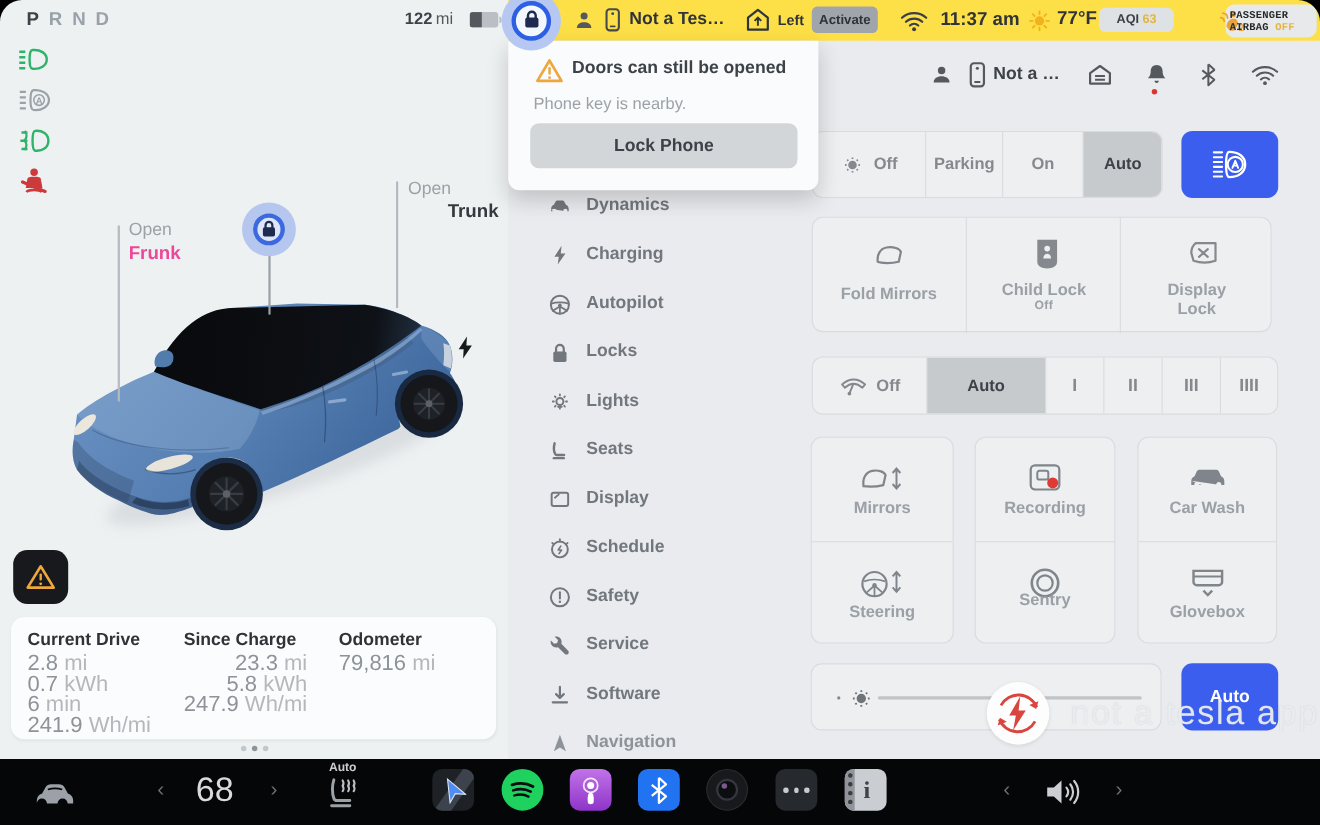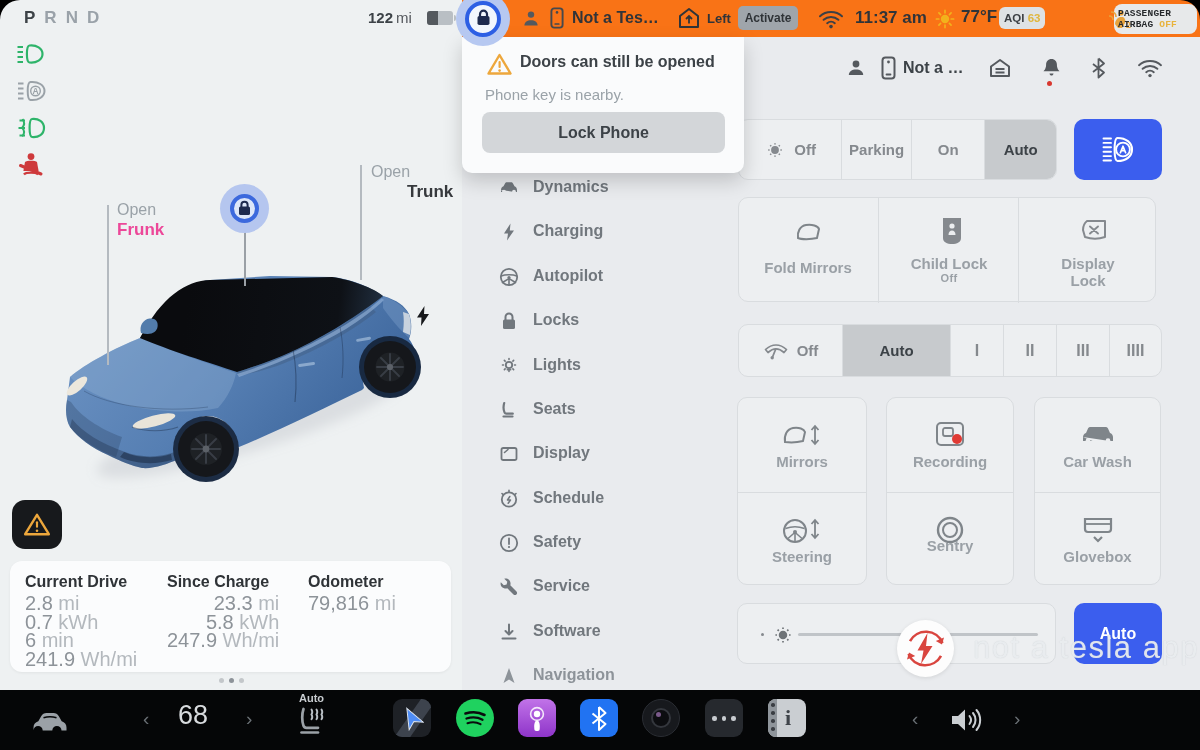--- a/index.html
+++ b/index.html
@@ -1,20 +1,20 @@
 <!DOCTYPE html>
 <html><head>
 <meta charset="utf-8">
 <style>
   * { margin:0; padding:0; box-sizing:border-box; }
   html,body { width:1200px; height:750px; overflow:hidden; }
   body { font-family:"Liberation Sans", sans-serif; background:#000; position:relative; }
   .abs { position:absolute; }
   #rightbg { left:0; top:0; width:1200px; height:690px; background:#e9ebee; }
-  #topbar { left:452px; top:0; width:748px; height:37px; background:#f97316; }
+  #topbar { left:452px; top:0; width:748px; height:37px; background:#fde047; }
   #leftpanel { left:0; top:0; width:462px; height:690px; background:#eef1f2; border-top-left-radius:14px; }
 </style>
 </head>
 <body>
 <div id="rightbg" class="abs"></div>
 <div id="topbar" class="abs">
   <svg style="position:absolute; left:70px; top:9px;" width="18" height="19" viewBox="0 0 18 19" fill="#55595e">
       <circle cx="9" cy="5.6" r="3.2"></circle>
       <path d="M2.4 16.4 c0-3.4 3-5.2 6.6-5.2 s6.6 1.8 6.6 5.2 z"></path>
     </svg>
@@ -41,21 +41,21 @@
       <circle cx="13" cy="16.6" r="1.8" fill="#3c4045"></circle>
     </svg>
   <div style="position:absolute; left:403px; top:8px; font-size:17px; font-weight:600; color:#303439;">11:37 am</div>
   <svg style="position:absolute; left:483px; top:9px;" width="20" height="20" viewBox="0 0 20 20">
       <circle cx="10" cy="10" r="4.2" fill="#f2b21c"></circle>
       <g stroke="#f2b21c" stroke-width="1.7" stroke-linecap="round">
         <path d="M10 1.4 v2.4 M10 16.2 v2.4 M1.4 10 h2.4 M16.2 10 h2.4 M3.9 3.9 l1.7 1.7 M14.4 14.4 l1.7 1.7 M16.1 3.9 l-1.7 1.7 M5.6 14.4 l-1.7 1.7"></path>
       </g>
     </svg>
   <div style="position:absolute; left:509px; top:7px; font-size:17px; font-weight:600; color:#303439;">77°F</div>
-  <div style="position:absolute; left:547px; top:7px; height:22px; background:#dee2e5; border-radius:6px; padding:0 5px; font-size:11.5px; font-weight:700; line-height:22px; color:#3c4045;">AQI <span style="color:#e0b63e;">63</span></div>
+  <div style="position:absolute; left:547px; top:7px; height:22px; background:#dee2e5; border-radius:6px; padding:0 16px; font-size:11.5px; font-weight:700; line-height:22px; color:#3c4045;">AQI <span style="color:#e0b63e;">63</span></div>
   <div style="position:absolute; left:662px; top:4px; width:83px; height:30px; background:#e7e9ea; border-radius:8px;">
     <svg style="position:absolute; left:-7px; top:4px;" width="24" height="22" viewBox="0 0 24 22">
         <circle cx="14" cy="5" r="2.6" fill="#e8a33c"></circle>
         <path d="M13 9 c-3 1-5 4-5 7 l3 4 h4 l3-5 c1-2 0-5-2-6z" fill="#e8a33c"></path>
         <path d="M4 4 c3 0 5 2 5 5" fill="none" stroke="#e8a33c" stroke-width="1.6"></path>
         <path d="M2 8 c2.5 0 4 1.5 4 4" fill="none" stroke="#e8a33c" stroke-width="1.6"></path>
         <text x="19" y="20" font-size="9" font-weight="bold" fill="#e8a33c" font-family="Liberation Sans">2</text>
       </svg>
     <div style="position:absolute; left:4px; top:4px; font-size:9.5px; font-weight:800; color:#26292c; letter-spacing:.2px; line-height:11px; white-space:nowrap;font-family:Liberation Mono, monospace;">PASSENGER<br>AIRBAG <span style="color:#e8b33c;">OFF</span></div>
   </div>
@@ -228,21 +228,21 @@
 <div class="abs" style="left:219px; top:678px; width:5px; height:5px; border-radius:50%; background:#c3c7ca;"></div>
 <div class="abs" style="left:229px; top:678px; width:5px; height:5px; border-radius:50%; background:#8d9399;"></div>
 <div class="abs" style="left:239px; top:678px; width:5px; height:5px; border-radius:50%; background:#c3c7ca;"></div>
 
 <div class="abs" id="bottombar" style="left:0; top:690px; width:1200px; height:60px; background:#050607;">
   <svg style="position:absolute; left:31px; top:15px;" width="38" height="30" viewBox="0 0 38 30">
       <path d="M2.5 25.5 v-3 c0-3 1.9-5.2 4.8-6.2 l3-5.4 c1.1-1.9 2.9-2.9 5.2-2.9 h7 c2.3 0 4.1 1 5.2 2.9 l3 5.4 c2.9 1 4.8 3.2 4.8 6.2 v3 h-5 a4.6 4.6 0 0 0 -9.2 0 h-9.6 a4.6 4.6 0 0 0 -9.2 0 z" fill="#9ba1a7"></path>
       <path d="M12.5 12.8 c4-1.3 9-1.3 13 0" stroke="#050607" stroke-width="1.5" fill="none"></path>
     </svg>
   <div style="position:absolute; left:143px; top:18px; font-size:19px; color:#6a7075;">‹</div>
-  <div style="position:absolute; left:178px; top:10px; font-size:27px; font-weight:400; color:#d8dbde;">68</div>
+  <div style="position:absolute; left:178px; top:10px; font-size:31px; font-weight:400; color:#d8dbde;">68</div>
   <div style="position:absolute; left:246px; top:18px; font-size:19px; color:#6a7075;">›</div>
   <div style="position:absolute; left:299px; top:2px; font-size:11px; font-weight:700; color:#c8ccd0;">Auto</div>
   <svg style="position:absolute; left:297px; top:16px;" width="34" height="32" viewBox="0 0 34 32">
       <path d="M6.5 3 c-1.7 4.8-1.7 12.4 0 16.8 .5 1.3 1.5 2 2.9 2 h11.6" fill="none" stroke="#9ba1a7" stroke-width="2.7" stroke-linecap="round"></path>
       <path d="M4.5 26.5 h16.5" stroke="#9ba1a7" stroke-width="2.7" stroke-linecap="round"></path>
       <g stroke="#b9bfc5" stroke-width="1.9" fill="none" stroke-linecap="round">
         <path d="M14.5 3.5 c1.1 1.7 1.1 3.2 0 4.9 1.1 1.7 1.1 3.2 0 4.9"></path>
         <path d="M19.5 3.5 c1.1 1.7 1.1 3.2 0 4.9 1.1 1.7 1.1 3.2 0 4.9"></path>
         <path d="M24.5 3.5 c1.1 1.7 1.1 3.2 0 4.9 1.1 1.7 1.1 3.2 0 4.9"></path>
       </g>

